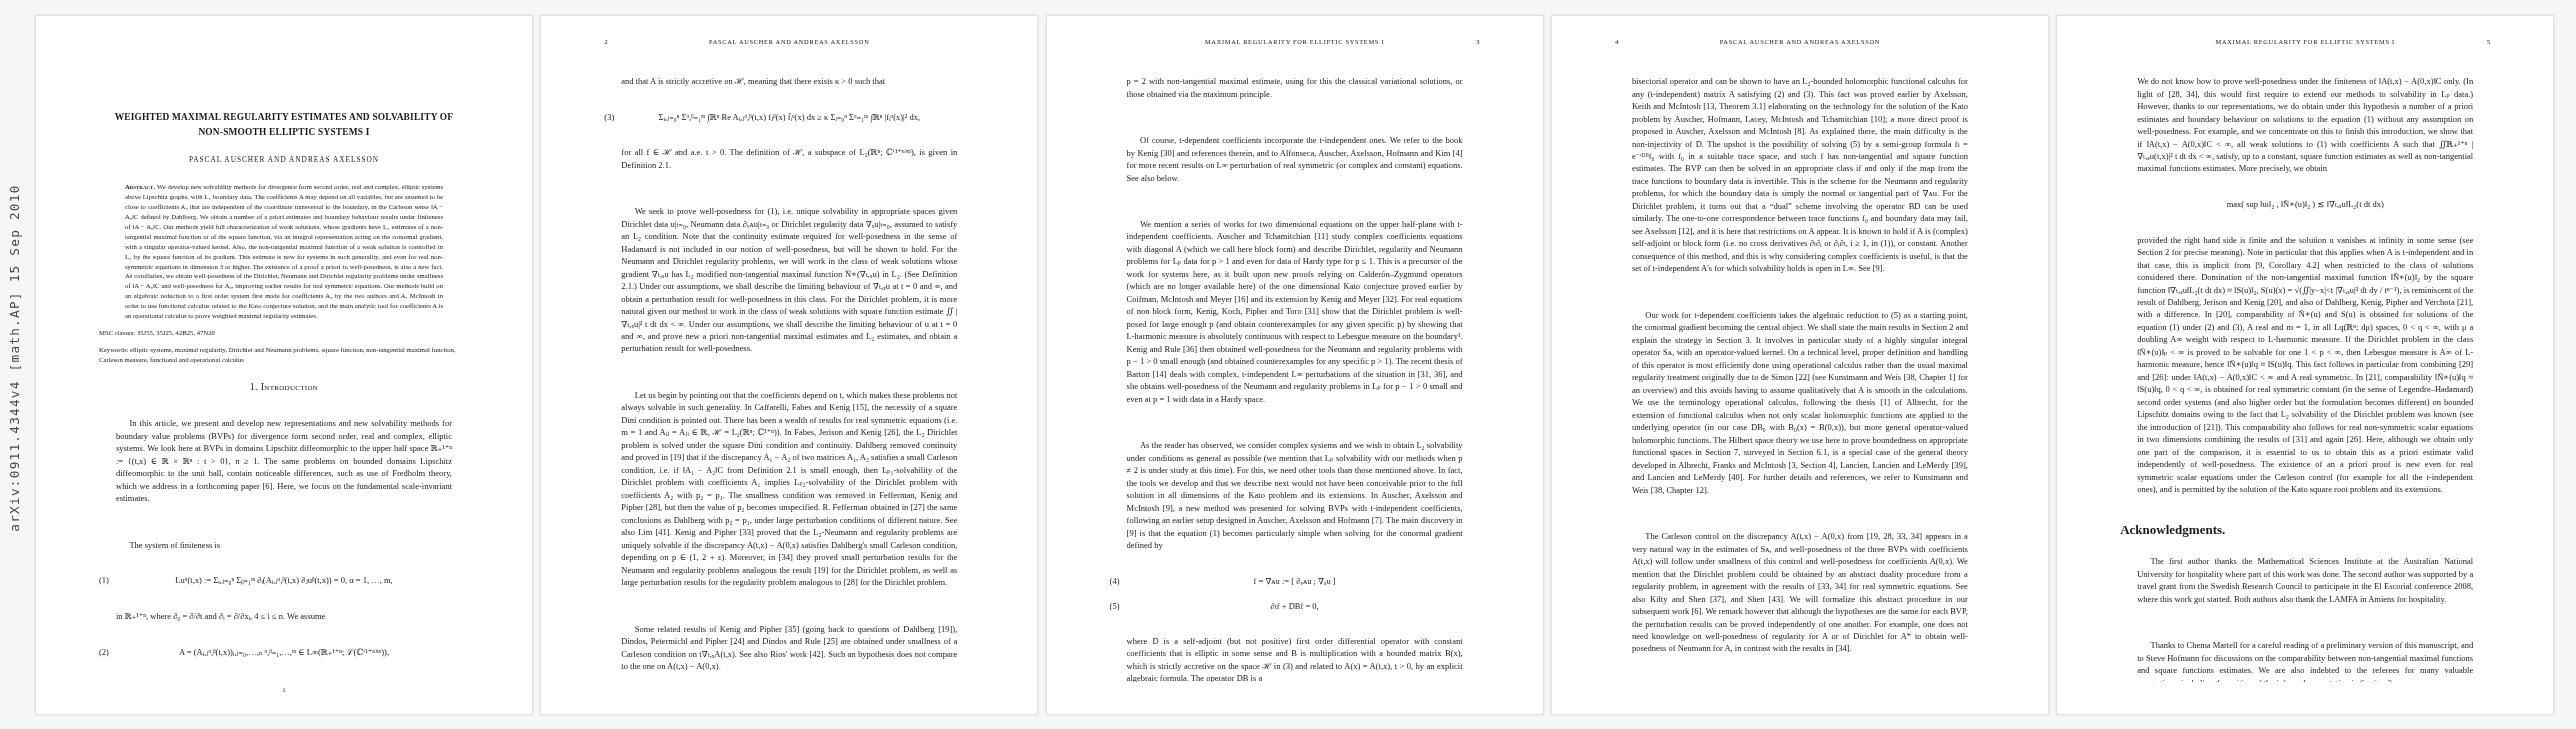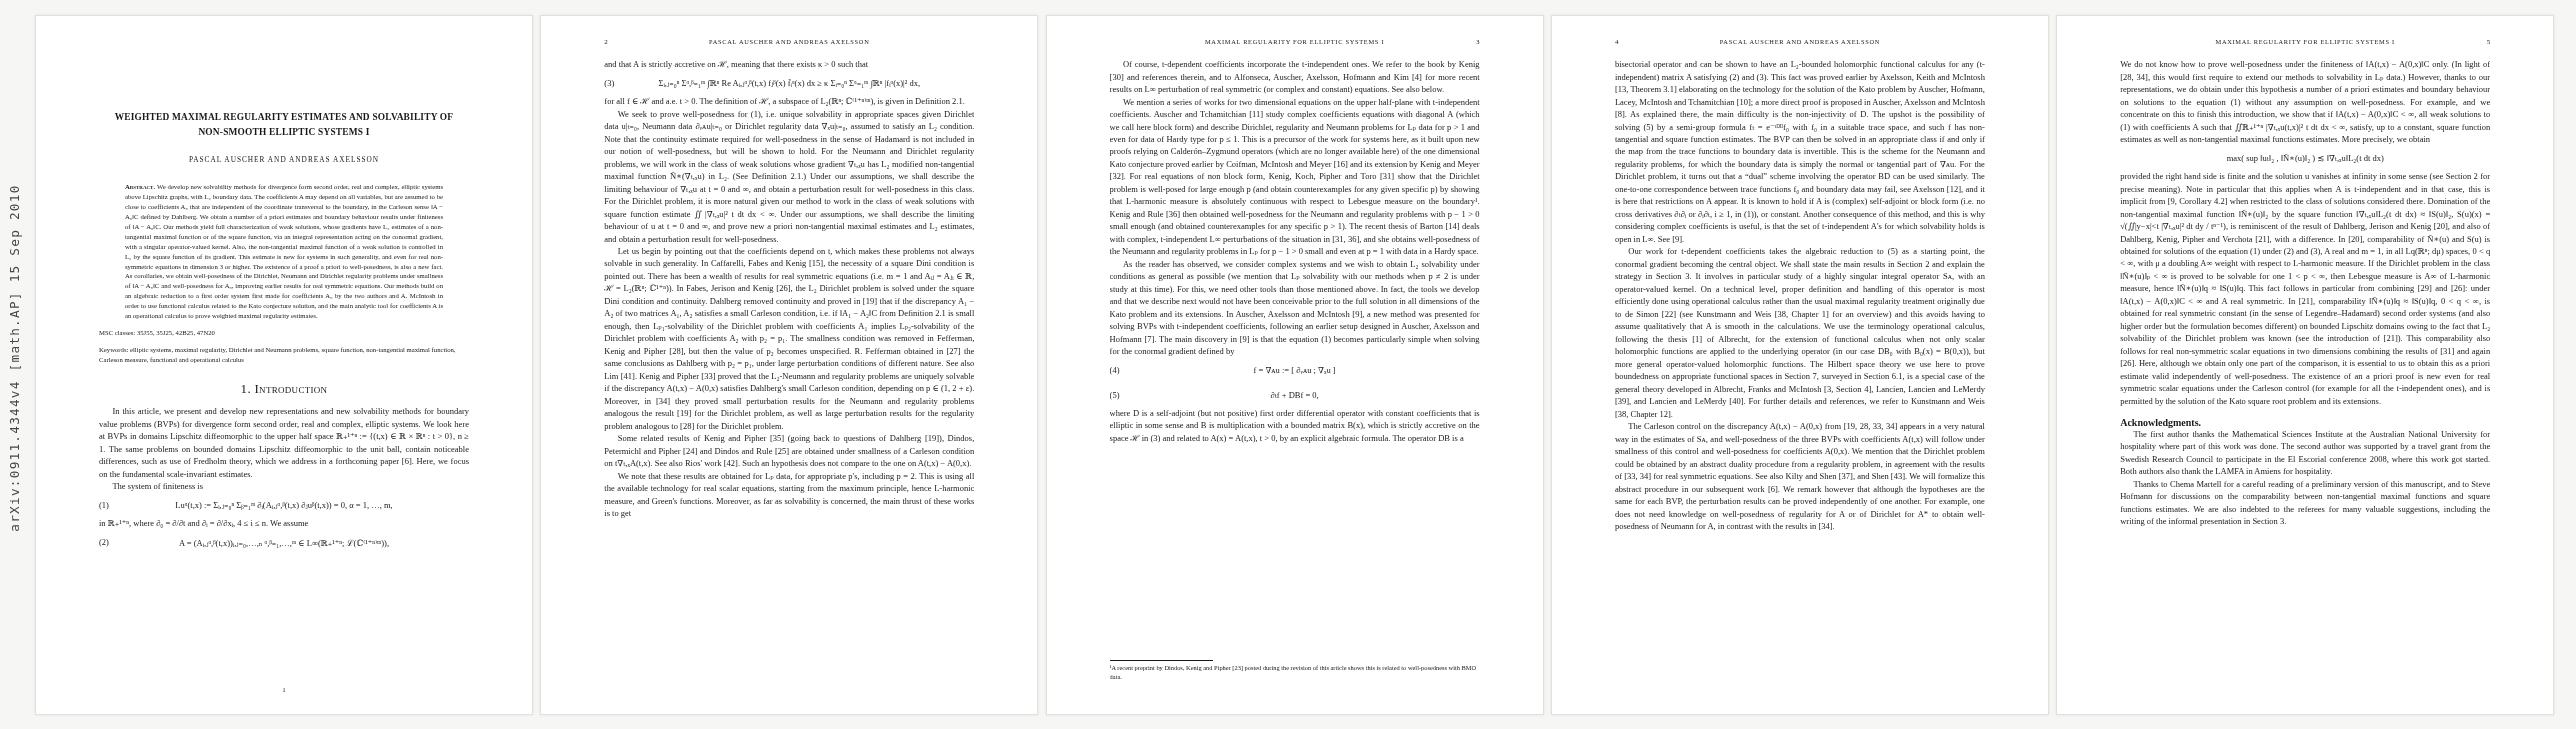--- a/index.html
+++ b/index.html
@@ -34,28 +34,28 @@
   .ph-left  { width: 27px; text-align: left;  letter-spacing: 0; font-size: 7px; }
   .ph-center{ flex: 1; text-align: center; }
   .ph-right { width: 27px; text-align: right; letter-spacing: 0; font-size: 7px; }
   .pbody { flex: 1; display: flex; flex-direction: column; overflow: hidden; }
   .pbody > * { flex-shrink: 0; }
   .title { font-size: 9.4px; font-weight: bold; text-align: center; line-height: 1.55; margin: 52px auto 0; max-width: 365px; letter-spacing: 0.2px; }
   .authors { text-align: center; font-size: 7.3px; letter-spacing: 1px; margin-top: 16px; }
   .abstract { width: 318px; margin: 18px auto 0; font-size: 6.7px; line-height: 1.48; text-align: justify; }
   .ab-label { font-weight: bold; font-variant: small-caps; }
   .meta { font-size: 6.7px; line-height: 1.45; margin-top: 7.3px; text-align: left; }
-  .section { text-align: center; font-variant: small-caps; font-size: 13px; margin: 16px 0 8.5px; letter-spacing: 0.3px; }
-  .para { font-size: 8.5px; line-height: 1.47; text-align: justify; margin: 0; text-indent: 13.4px; }
+  .section { text-align: center; font-variant: small-caps; font-size: 10px; margin: 16px 0 8.5px; letter-spacing: 0.3px; }
+  .para { font-size: 8.5px; line-height: 1.47; text-align: justify; margin: 17px; text-indent: 13.4px; }
   .para.noindent { text-indent: 0; }
   .eq { display: flex; align-items: center; margin: 7.3px 0; font-size: 8.5px; }
   .eq-num { width: 28px; }
   .eq-body { flex: 1; text-align: center; }
   .eq-sp { width: 28px; }
-  .ackhead { font-weight: bold; font-size: 10px; margin-top: 9.7px; }
+  .ackhead { font-weight: bold; font-size: 13px; margin-top: 9.7px; }
   .footnote { margin-top: auto; padding-top: 6px; }
   .fn-rule { width: 103px; border-top: 0.6px solid var(--text, #191919); margin-bottom: 3px; }
   .fn-text { font-size: 6.4px; line-height: 1.4; }
   .pfoot { text-align: center; font-size: 7px; margin-top: 3.6px; min-height: 8.5px; }
 </style>
 </head>
 <body>
 
 <div class="stamp">arXiv:0911.4344v4  [math.AP]  15 Sep 2010</div>
 <div id="pages">
@@ -109,20 +109,21 @@
       </div>
       <div class="pfoot"></div>
     </div>
     <div class="page">
       <div class="phead">
         <span class="ph-left"></span>
         <span class="ph-center">MAXIMAL REGULARITY FOR ELLIPTIC SYSTEMS I</span>
         <span class="ph-right">3</span>
       </div>
       <div class="pbody">
+        <p class="para noindent">p = 2 with non-tangential maximal estimate, using for this the classical variational solutions, or those obtained via the maximum principle.</p>
         <p class="para">Of course, t-dependent coefficients incorporate the t-independent ones. We refer to the book by Kenig [30] and references therein, and to Alfonseca, Auscher, Axelsson, Hofmann and Kim [4] for more recent results on L∞ perturbation of real symmetric (or complex and constant) equations. See also below.</p>
         <p class="para">We mention a series of works for two dimensional equations on the upper half-plane with t-independent coefficients. Auscher and Tchamitchian [11] study complex coefficients equations with diagonal A (which we call here block form) and describe Dirichlet, regularity and Neumann problems for Lₚ data for p &gt; 1 and even for data of Hardy type for p ≤ 1. This is a precursor of the work for systems here, as it built upon new proofs relying on Calderón–Zygmund operators (which are no longer available here) of the one dimensional Kato conjecture proved earlier by Coifman, McIntosh and Meyer [16] and its extension by Kenig and Meyer [32]. For real equations of non block form, Kenig, Koch, Pipher and Toro [31] show that the Dirichlet problem is well-posed for large enough p (and obtain counterexamples for any given specific p) by showing that L-harmonic measure is absolutely continuous with respect to Lebesgue measure on the boundary¹. Kenig and Rule [36] then obtained well-posedness for the Neumann and regularity problems with p − 1 &gt; 0 small enough (and obtained counterexamples for any specific p &gt; 1). The recent thesis of Barton [14] deals with complex, t-independent L∞ perturbations of the situation in [31, 36], and she obtains well-posedness of the Neumann and regularity problems in Lₚ for p − 1 &gt; 0 small and even at p = 1 with data in a Hardy space.</p>
         <p class="para">As the reader has observed, we consider complex systems and we wish to obtain L₂ solvability under conditions as general as possible (we mention that Lₚ solvability with our methods when p ≠ 2 is under study at this time). For this, we need other tools than those mentioned above. In fact, the tools we develop and that we describe next would not have been conceivable prior to the full solution in all dimensions of the Kato problem and its extensions. In Auscher, Axelsson and McIntosh [9], a new method was presented for solving BVPs with t-independent coefficients, following an earlier setup designed in Auscher, Axelsson and Hofmann [7]. The main discovery in [9] is that the equation (1) becomes particularly simple when solving for the conormal gradient defined by</p>
         <div class="eq">
           <span class="eq-num">(4)</span>
           <span class="eq-body">f = ∇ᴀu := [ ∂ᵥᴀu ; ∇ₓu ]</span>
           <span class="eq-sp"></span>
         </div>
         <div class="eq">
           <span class="eq-num">(5)</span>

